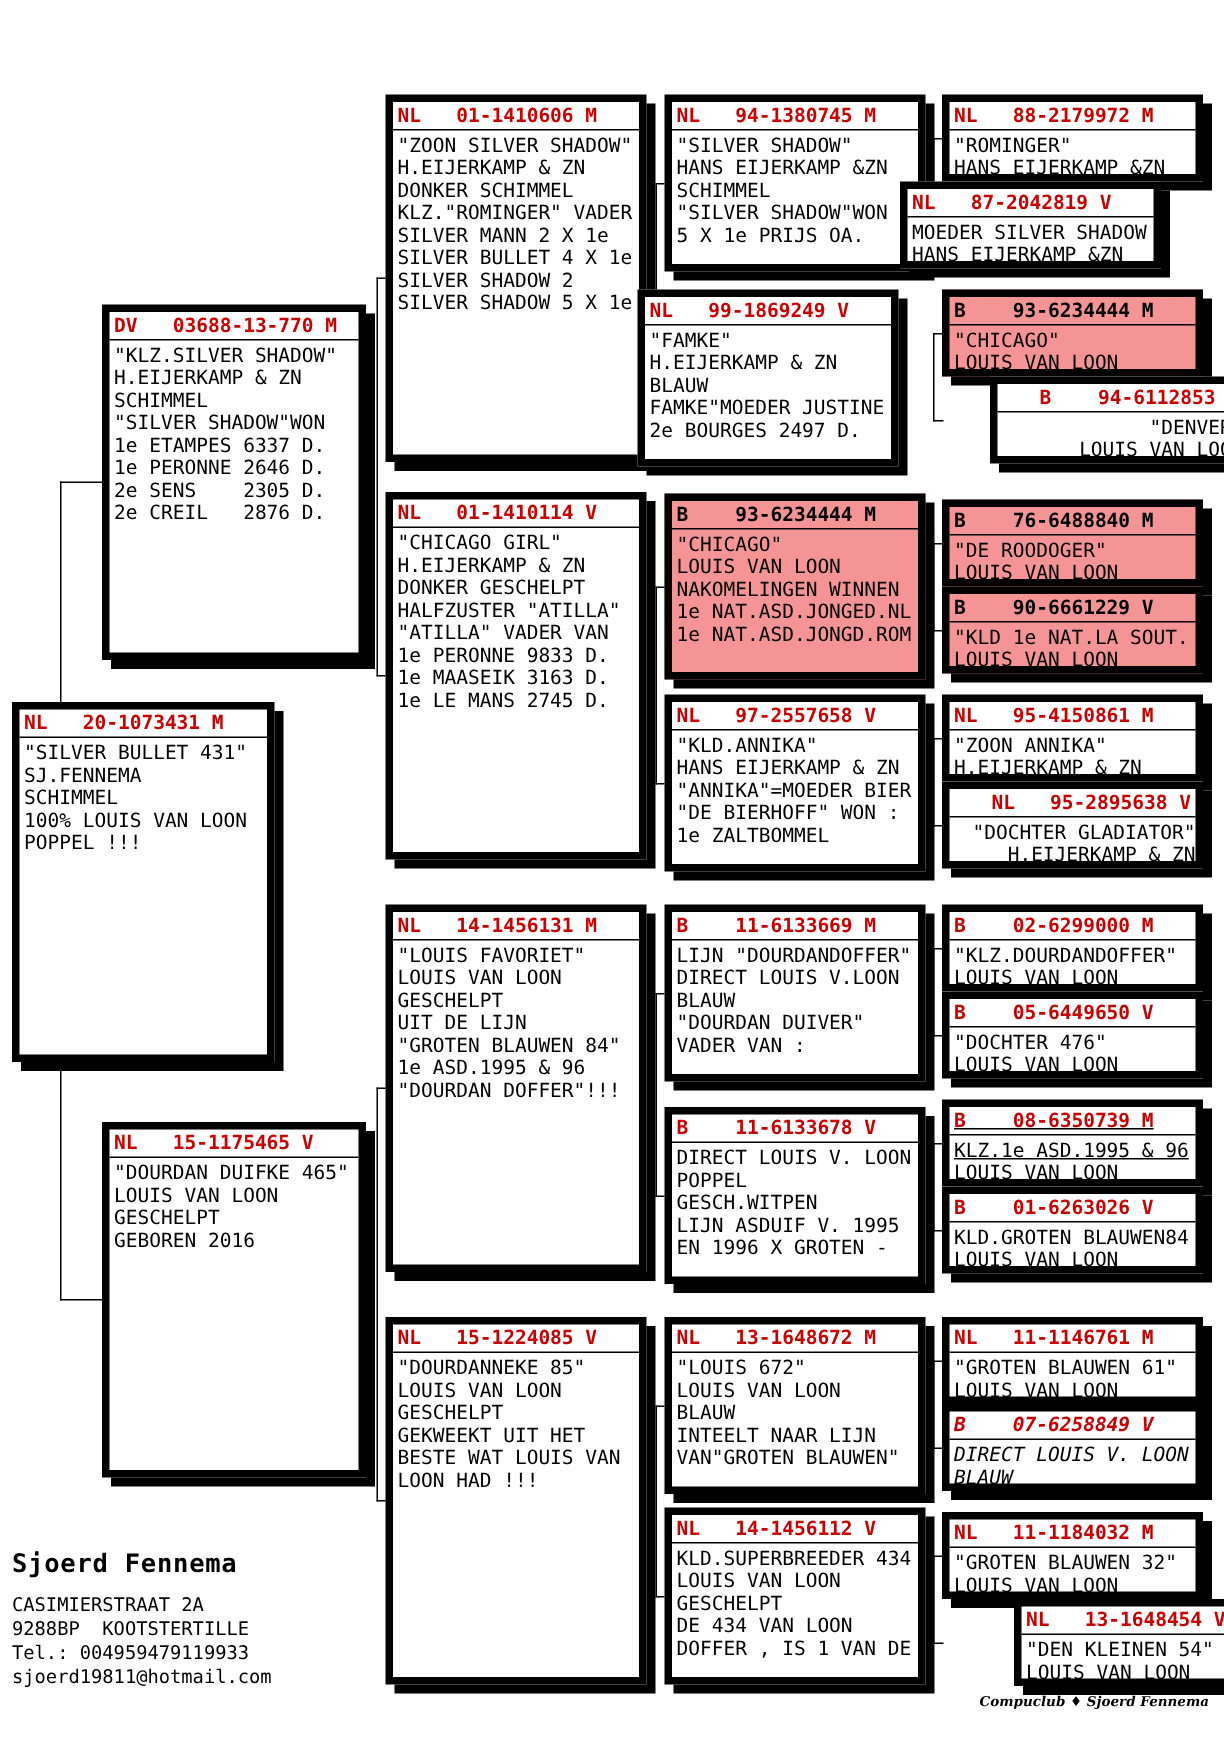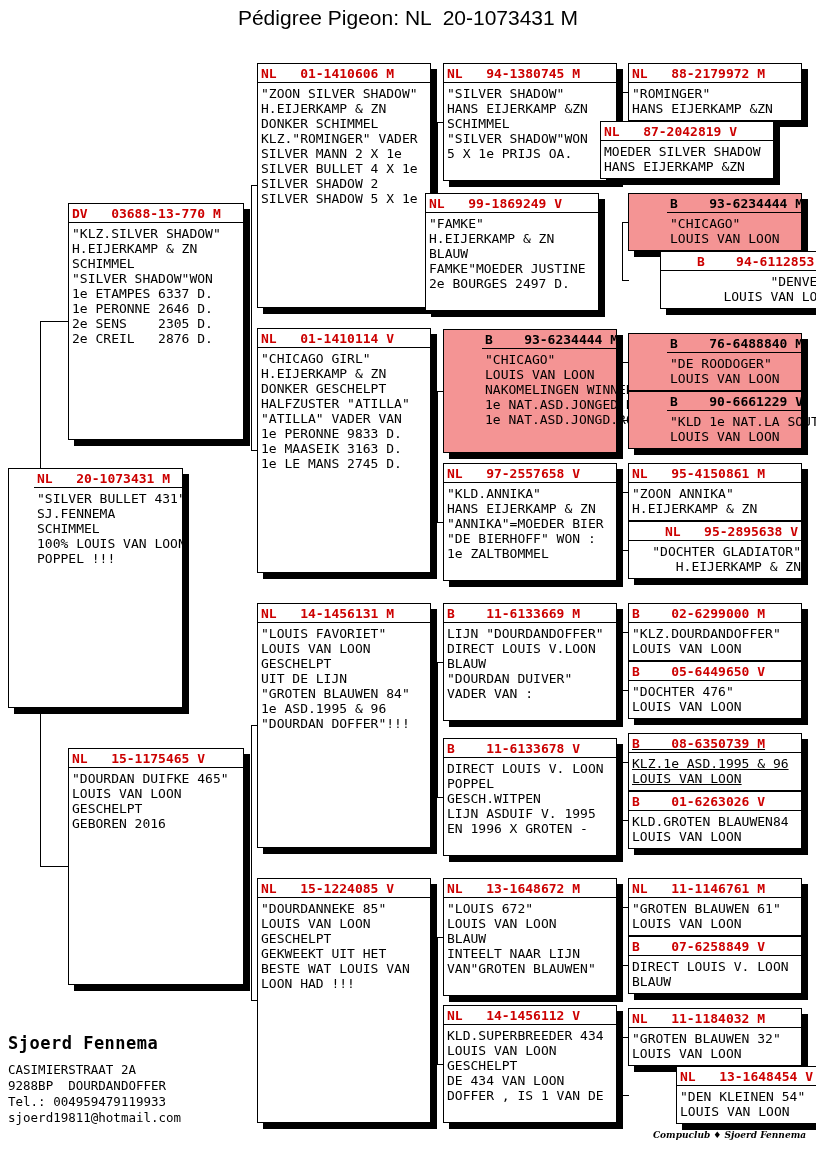--- a/index.html
+++ b/index.html
@@ -5,45 +5,44 @@
   html,body{margin:0;padding:0;background:#fff;}
   #canvas{
     position:relative;width:816px;height:1172px;background:#ffffff;
     font-family:"DejaVu Sans Mono","Liberation Mono",monospace;overflow:hidden;
   }
   .title{
     position:absolute;top:6px;left:0;width:100%;text-align:center;
     font-family:"Liberation Sans",sans-serif;font-size:21px;color:#000;white-space:pre;
   }
   .pbox{
-    position:absolute;background:#fff;border:1px solid #000000;
+    position:absolute;background:#fff;border:5px solid #000000;
     box-shadow:6px 6px 0 #000;box-sizing:border-box;
   }
-  .pbox.pink{background:var(--pink,#F49494);padding-left:38px;}
+  .pbox.pink{background:var(--pink,#F49494);}
   .pbox-header{
     font-weight:bold;font-size:13px;color:var(--red,#CC0000);
     border-bottom:1px solid #000;padding:2px 3px 1px 3px;white-space:pre;
   }
   .pbox.pink .pbox-header{color:#000;}
   .pbox-body{font-size:13px;line-height:15px;padding:3px 0 0 3px;white-space:pre;color:#000;}
   .cline{position:absolute;background:#000;}
   .owner{position:absolute;left:8px;top:1033px;color:#000;}
   .owner-name{font-weight:bold;font-size:17px;letter-spacing:.5px;margin-bottom:9px;white-space:pre;}
   .owner-line{font-size:12.5px;line-height:16px;white-space:pre;}
   .footer{
     position:absolute;right:10px;top:1130px;
     font-family:"DejaVu Serif","Liberation Serif",serif;
     font-style:italic;font-weight:bold;font-size:9px;color:#000;white-space:pre;
   }
 </style>
 </head>
 <body>
 
 <div id="canvas">
-  <div class="title">Pédigree Pigeon: NL  20-1073431 M</div>
   <div id="connector-layer">
       <div class="cline" style="left: 40px; top: 321px; width: 1px; height: 546px;"></div>
       <div class="cline" style="left: 40px; top: 321px; width: 29px; height: 1px;"></div>
       <div class="cline" style="left: 40px; top: 866px; width: 29px; height: 1px;"></div>
       <div class="cline" style="left: 251px; top: 185px; width: 1px; height: 266px;"></div>
       <div class="cline" style="left: 251px; top: 185px; width: 7px; height: 1px;"></div>
       <div class="cline" style="left: 251px; top: 450px; width: 7px; height: 1px;"></div>
       <div class="cline" style="left: 251px; top: 725px; width: 1px; height: 276px;"></div>
       <div class="cline" style="left: 251px; top: 725px; width: 7px; height: 1px;"></div>
       <div class="cline" style="left: 251px; top: 1000px; width: 7px; height: 1px;"></div>
@@ -78,21 +77,21 @@
       <div class="cline" style="left: 622px; top: 762px; width: 7px; height: 1px;"></div>
       <div class="cline" style="left: 622px; top: 820px; width: 7px; height: 1px;"></div>
       <div class="cline" style="left: 622px; top: 907px; width: 1px; height: 59px;"></div>
       <div class="cline" style="left: 622px; top: 907px; width: 7px; height: 1px;"></div>
       <div class="cline" style="left: 622px; top: 965px; width: 7px; height: 1px;"></div>
       <div class="cline" style="left: 622px; top: 1037px; width: 1px; height: 59px;"></div>
       <div class="cline" style="left: 622px; top: 1037px; width: 7px; height: 1px;"></div>
       <div class="cline" style="left: 622px; top: 1095px; width: 7px; height: 1px;"></div>
     </div>
   <div id="box-layer">
-      <div class="pbox" style="left: 8px; top: 468px; width: 175px; height: 240px; padding-left: 25px;">
+      <div class="pbox" style="left: 8px; top: 468px; width: 175px; height: 240px;">
         <div class="pbox-header">NL   20-1073431 M</div>
         <div class="pbox-body">"SILVER BULLET 431"
 SJ.FENNEMA
 SCHIMMEL
 100% LOUIS VAN LOON
 POPPEL !!!</div>
       </div>
       <div class="pbox" style="left: 68px; top: 203px; width: 176px; height: 237px;">
         <div class="pbox-header">DV   03688-13-770 M</div>
         <div class="pbox-body">"KLZ.SILVER SHADOW"
@@ -274,37 +273,37 @@
       <div class="pbox" style="left: 628px; top: 791px; width: 174px; height: 58px;">
         <div class="pbox-header">B    01-6263026 V</div>
         <div class="pbox-body">KLD.GROTEN BLAUWEN84
 LOUIS VAN LOON</div>
       </div>
       <div class="pbox" style="left: 628px; top: 878px; width: 174px; height: 58px;">
         <div class="pbox-header">NL   11-1146761 M</div>
         <div class="pbox-body">"GROTEN BLAUWEN 61"
 LOUIS VAN LOON</div>
       </div>
-      <div class="pbox" style="left: 628px; top: 936px; width: 174px; height: 58px;">
+      <div class="pbox" style="left: 628px; top: 936px; width: 174px; height: 58px; font-style: italic;">
         <div class="pbox-header">B    07-6258849 V</div>
         <div class="pbox-body">DIRECT LOUIS V. LOON
 BLAUW</div>
       </div>
       <div class="pbox" style="left: 628px; top: 1008px; width: 174px; height: 58px;">
         <div class="pbox-header">NL   11-1184032 M</div>
         <div class="pbox-body">"GROTEN BLAUWEN 32"
 LOUIS VAN LOON</div>
       </div>
       <div class="pbox" style="left: 628px; top: 1066px; width: 174px; height: 58px; margin-left: 48px;">
         <div class="pbox-header">NL   13-1648454 V</div>
         <div class="pbox-body">"DEN KLEINEN 54"
 LOUIS VAN LOON</div>
       </div>
     </div>
   <div class="owner">
     <div class="owner-name">Sjoerd Fennema</div>
     <div class="owner-line">CASIMIERSTRAAT 2A</div>
-    <div class="owner-line">9288BP  DOURDANDOFFER</div>
+    <div class="owner-line">9288BP  KOOTSTERTILLE</div>
     <div class="owner-line">Tel.: 004959479119933</div>
     <div class="owner-line">sjoerd19811@hotmail.com</div>
   </div>
   <div class="footer">Compuclub ♦ Sjoerd Fennema</div>
 </div>
 
 </body></html>

